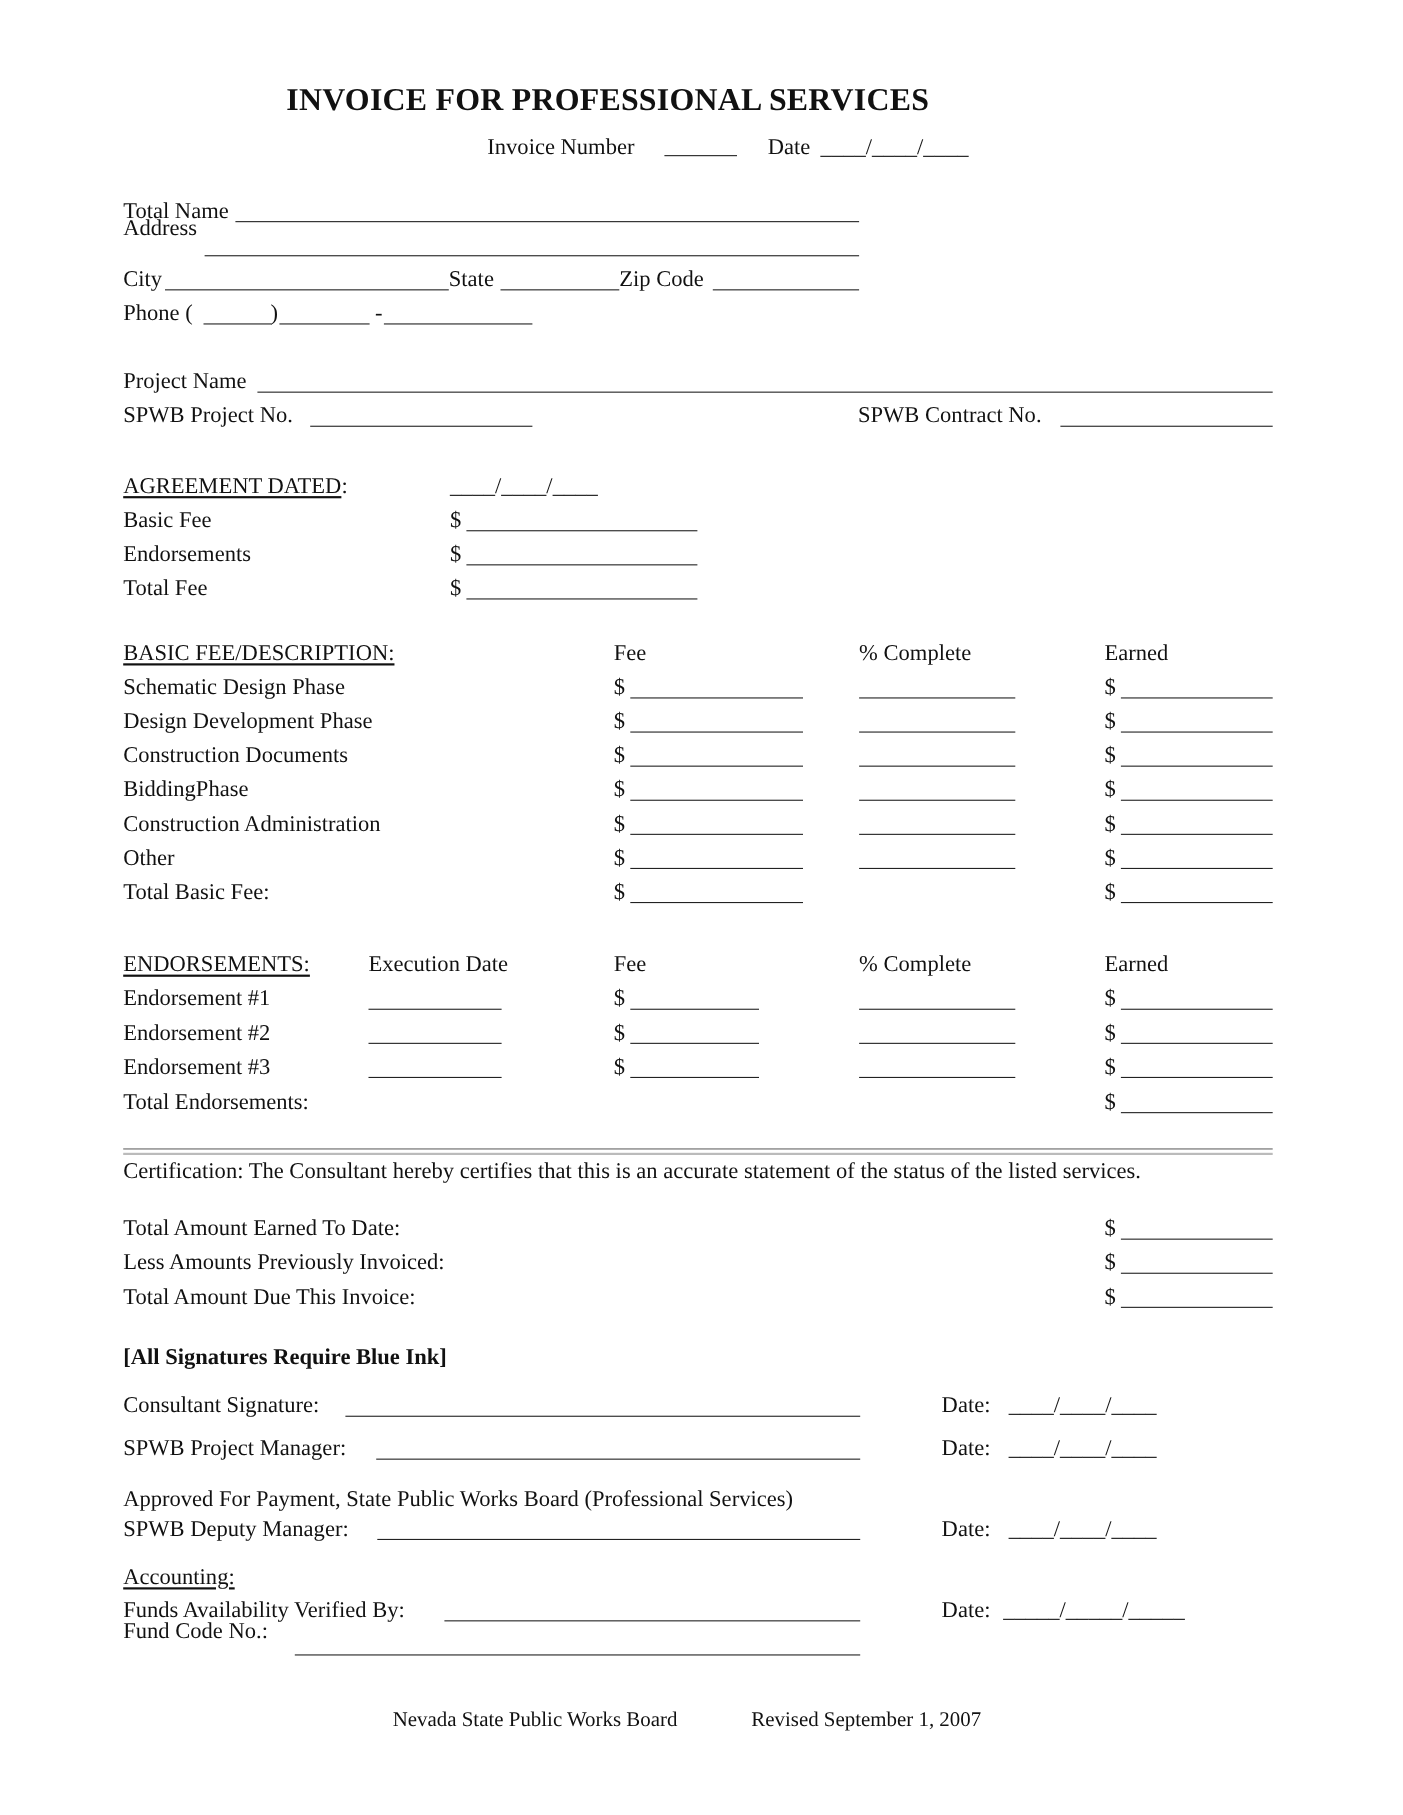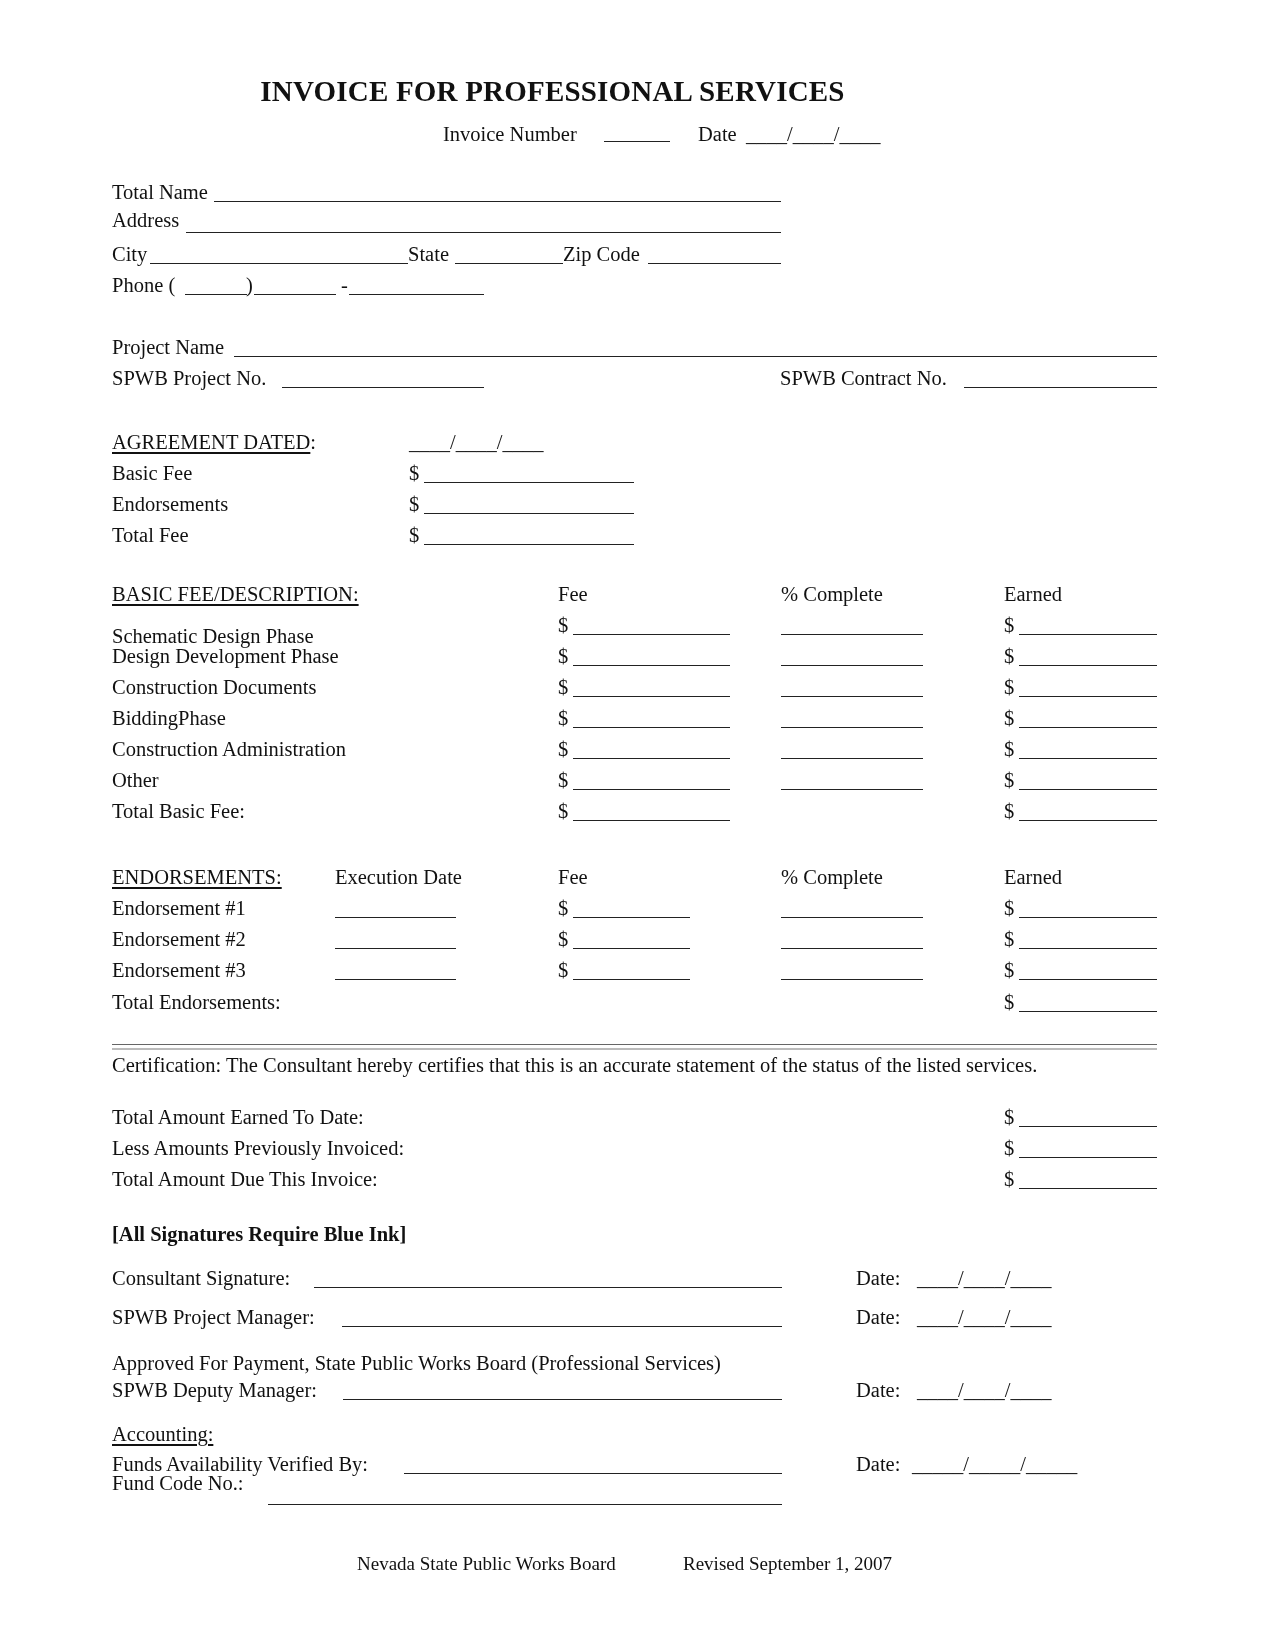--- a/index.html
+++ b/index.html
@@ -23,21 +23,21 @@
 
 <div class="title">INVOICE FOR PROFESSIONAL SERVICES</div>
 <div class="t" style="left:443px; top:122px;">Invoice Number</div>
 <div class="line" style="left:604px; width:66px; top:141px;"></div>
 <div class="t" style="left:698px; top:122px;">Date</div>
 <div class="t" style="left:746px; top:122px;">____/____/____</div>
 
 <div class="t" style="left:112px; top:180px;">Total Name</div>
 <div class="line" style="left:214px; width:567px; top:201px;"></div>
 
-<div class="t" style="left:112px; top:208px;text-align:right;">Address</div>
+<div class="t" style="left:112px; top:196px;text-align:right;">Address</div>
 <div class="line" style="left:186px; width:595px; top:232px;"></div>
 
 <div class="t" style="left:112px; top:242px;">City</div>
 <div class="line" style="left:150px; width:258px; top:263px;"></div>
 <div class="t" style="left:408px; top:242px;">State</div>
 <div class="line" style="left:455px; width:108px; top:263px;"></div>
 <div class="t" style="left:563px; top:242px;">Zip Code</div>
 <div class="line" style="left:648px; width:133px; top:263px;"></div>
 
 <div class="t" style="left:112px; top:273px;">Phone (</div>
@@ -70,21 +70,21 @@
     <div class="t" style="left:112px; top:523px;">Total Fee</div>
     <div class="t" style="left:409px; top:523px;">$</div>
     <div class="line" style="left:424px; width:210px; top:544px;"></div>
   </div>
 
 <div class="t u" style="left:112px; top:582px;">BASIC FEE/DESCRIPTION:</div>
 <div class="t" style="left:558px; top:582px;">Fee</div>
 <div class="t" style="left:781px; top:582px;">% Complete</div>
 <div class="t" style="left:1004px; top:582px;">Earned</div>
 <div id="basic-fee-rows">
-    <div class="t" style="left:112px; top:613px;margin-top:11px;">Schematic Design Phase</div>
+    <div class="t" style="left:112px; top:613px;">Schematic Design Phase</div>
     <div class="t" style="left:558px; top:613px;">$</div>
     <div class="line" style="left:573px; width:157px; top:634px;"></div>
     <div class="line" style="left:781px; width:142px; top:634px;"></div>
     <div class="t" style="left:1004px; top:613px;">$</div>
     <div class="line" style="left:1019px; width:138px; top:634px;"></div>
     <div class="t" style="left:112px; top:644px;">Design Development Phase</div>
     <div class="t" style="left:558px; top:644px;">$</div>
     <div class="line" style="left:573px; width:157px; top:665px;"></div>
     <div class="line" style="left:781px; width:142px; top:665px;"></div>
     <div class="t" style="left:1004px; top:644px;">$</div>

